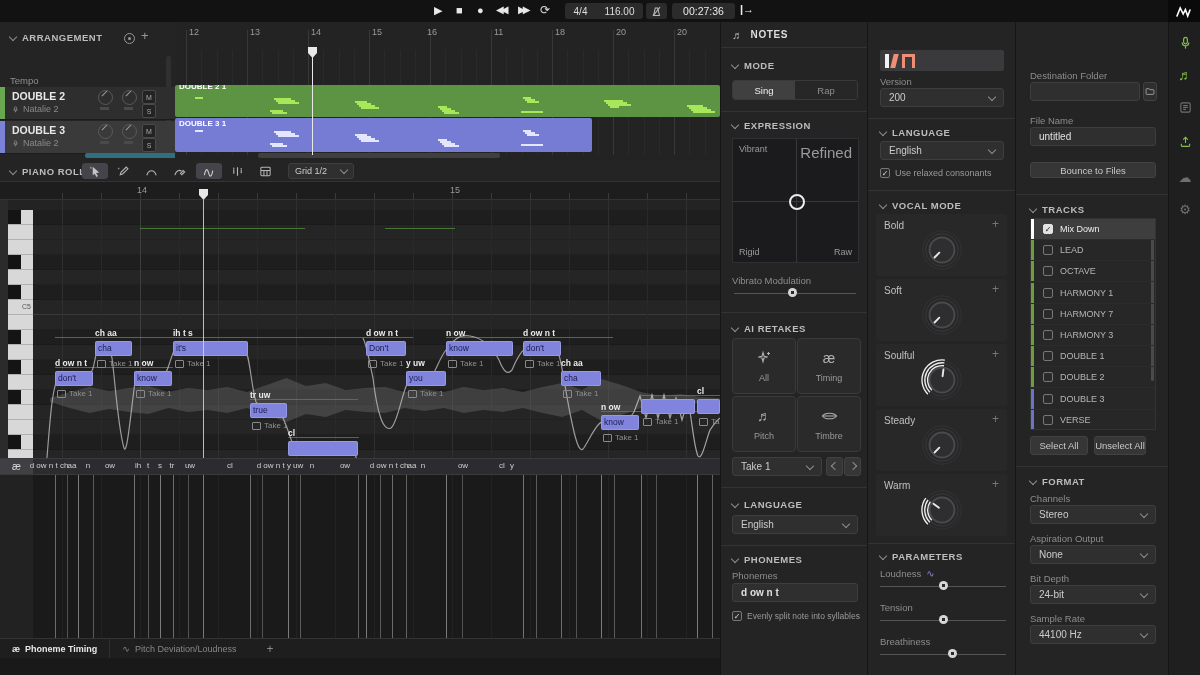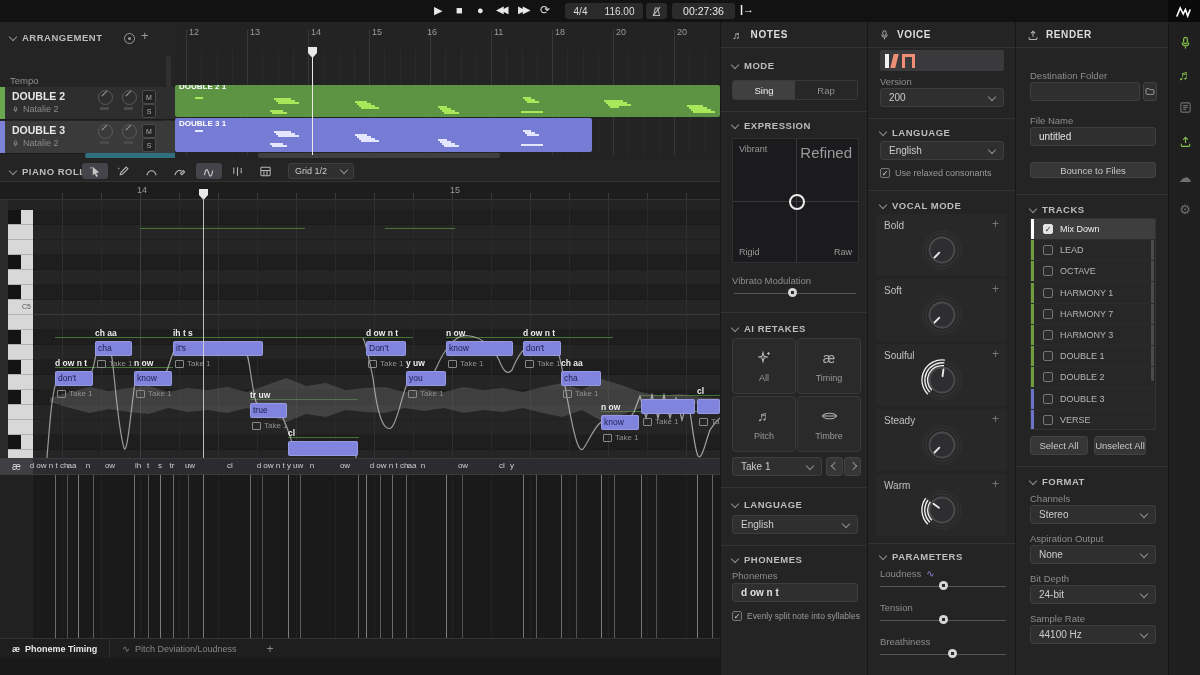--- a/index.html
+++ b/index.html
@@ -411,21 +411,21 @@
         <div class="note abs" style="position: absolute; left: 95px; top: 141px; width: 37px;">cha</div>
         <div class="phl abs" style="position: absolute; left: 95px; top: 128px;">ch aa</div>
         <div class="take abs" style="position: absolute; left: 97px; top: 159px;">
           <span>Take 1</span>
         </div>
         <div class="note abs" style="position: absolute; left: 134px; top: 171px; width: 38px;">know</div>
         <div class="phl abs" style="position: absolute; left: 134px; top: 158px;">n ow</div>
         <div class="take abs" style="position: absolute; left: 136px; top: 189px;">
           <span>Take 1</span>
         </div>
-        <div class="note abs" style="position: absolute; left: 173px; top: 141px; width: 90px;">it's</div>
+        <div class="note abs" style="position: absolute; left: 173px; top: 141px; width: 75px;">it's</div>
         <div class="phl abs" style="position: absolute; left: 173px; top: 128px;">ih t s</div>
         <div class="take abs" style="position: absolute; left: 175px; top: 159px;">
           <span>Take 1</span>
         </div>
         <div class="note abs" style="position: absolute; left: 250px; top: 203px; width: 37px;">true</div>
         <div class="phl abs" style="position: absolute; left: 250px; top: 190px;">tr uw</div>
         <div class="take abs" style="position: absolute; left: 252px; top: 221px;">
           <span>Take 1</span>
         </div>
         <div class="note abs" style="position: absolute; left: 288px; top: 241px; width: 70px;"></div>
@@ -656,30 +656,20 @@
           <svg width="17" height="12" viewBox="0 0 18 12" stroke="#b0b0b0" fill="none" stroke-width="1.1">
             <path d="M1.5 6c2.5-4 12.5-4 15 0c-2.5 4-12.5 4-15 0z"></path>
             <path d="M1.5 6h15"></path>
           </svg>
         </div>
         <div style="font-size:9px;color:#999">Timbre</div>
       </div>
     </div>
 
   <div class="panel" id="voicePanel" style="left:868px;width:147px">
-    <div class="phead">
-      <span class="ico">
-        <svg width="11" height="12" viewBox="0 0 14 14" stroke="#b5b5b5" stroke-width="1.2" fill="none">
-          <rect x="5" y="1.5" width="4" height="6.5" rx="2"></rect>
-            <path d="M3.5 6.5a3.5 3.5 0 0 0 7 0"></path>
-            <path d="M7 10v2.5"></path>
-          </svg>
-      </span>
-      <span>VOICE</span>
-    </div>
     <div class="abs" style="left:12px;top:28px;width:124px;height:21px;background:#3a3a3c;border-radius:2px;overflow:hidden">
       <div class="abs" style="left:5px;top:4px;width:4px;height:14px;background:#f2f2f2"></div>
       <div class="abs" style="left:12px;top:4px;width:5px;height:14px;background:#ee8e75;transform:skewX(-14deg)"></div>
       <div class="abs" style="left:22px;top:4px;width:13px;height:14px;border:3.5px solid #ee8e75;border-bottom:none;box-sizing:border-box"></div>
     </div>
     <div class="lbl" style="left:12px;top:54px">Version</div>
     <div class="dd" style="left:12px;top:66px;width:124px">
       <span>200</span>
         <span class="chev"></span>
     </div>
@@ -785,29 +775,20 @@
         <div class="th" style="left: 58.5px;"></div>
       </div>
       <div style="position: absolute; left: 12px; top: 614px; font-size: 9.5px; color: rgb(141, 141, 141); display: flex; gap: 5px; align-items: center;">Breathiness</div>
       <div class="slider abs" style="position: absolute; left: 12px; top: 627px; width: 126px; height: 10px;">
         <div class="tr"></div>
         <div class="th" style="left: 67.86px;"></div>
       </div>
     </div>
 
   <div class="panel" id="renderPanel" style="left:1016px;width:152px">
-    <div class="phead">
-      <span class="ico">
-        <svg width="12" height="12" viewBox="0 0 14 14" stroke="#b5b5b5" stroke-width="1.2" fill="none">
-          <path d="M7 9V2.8M4.5 5L7 2.5 9.5 5"></path>
-            <path d="M2.5 9.5v1.8a1 1 0 0 0 1 1h7a1 1 0 0 0 1-1V9.5"></path>
-          </svg>
-      </span>
-      <span>RENDER</span>
-    </div>
     <div class="lbl" style="left:14px;top:48px">Destination Folder</div>
     <div class="dd" style="left:14px;top:60px;width:110px">
       <span></span>
     </div>
     <div class="btn" style="left:127px;top:60px;width:14px;height:19px;background:#2f2f2f">
       <span class="ico">
         <svg width="10" height="9" viewBox="0 0 14 12" stroke="#aaa" stroke-width="1.2" fill="none">
           <path d="M1.5 3a1 1 0 0 1 1-1h3L7 3.5h4.5a1 1 0 0 1 1 1V9a1 1 0 0 1-1 1h-9a1 1 0 0 1-1-1z"></path>
           </svg>
       </span>

